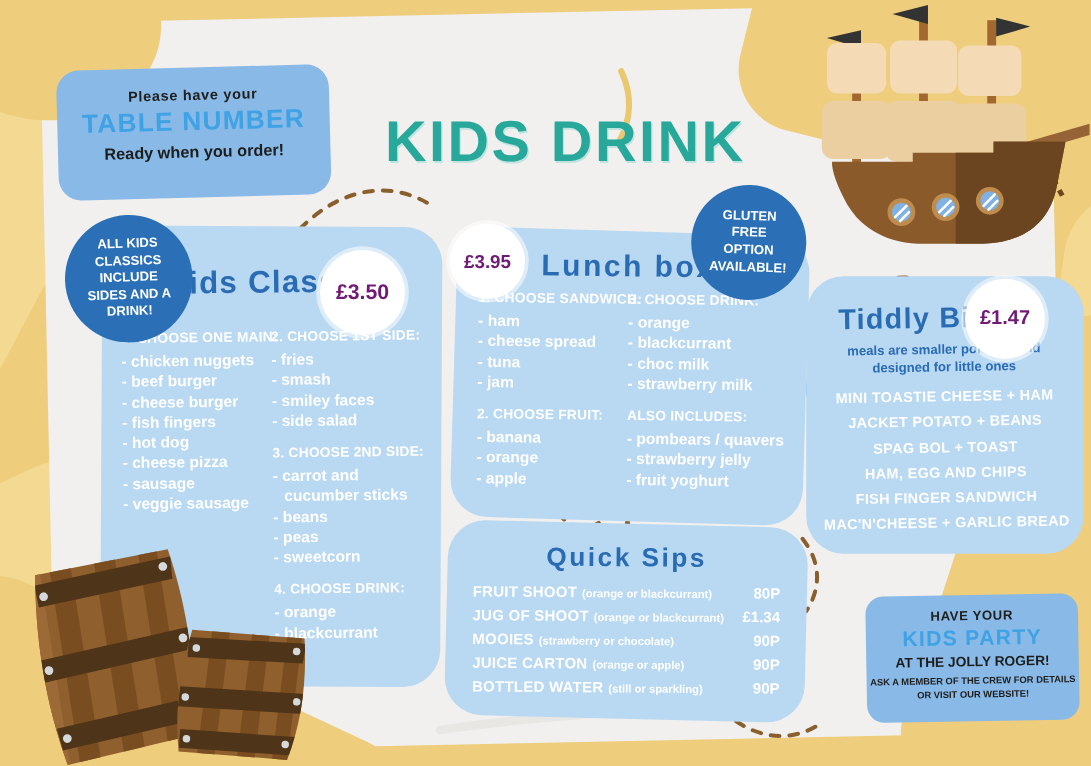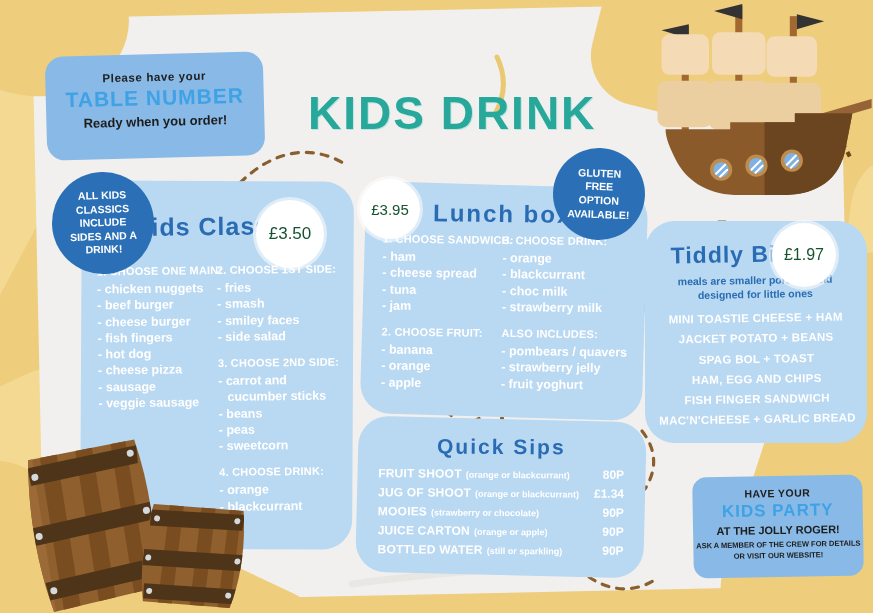--- a/index.html
+++ b/index.html
@@ -59,21 +59,21 @@
   #qs-panel{left:362px;top:424px;width:278px;height:146px;border-radius:22px;transform:rotate(0.4deg);padding:11px 16px 0;box-sizing:border-box;}
 
   .panel-title{font-weight:800;color:#2a6cb4;letter-spacing:1px;}
   #kc-title{position:absolute;left:48px;top:26px;font-size:25px;}
   #lunch-title{position:absolute;left:64px;top:10px;font-size:24px;letter-spacing:2px;}
   #tiddly-title{font-size:23px;margin-right:26px;}
   #qs-title{font-size:21px;text-align:center;letter-spacing:2px;margin-bottom:8px;}
 
   
   .price-badge{position:absolute;background:#fff;border-radius:50%;display:flex;align-items:center;justify-content:center;
-               color:#14532d;font-weight:400;z-index:12;box-shadow:0 0 0 3px rgba(255,255,255,.55);}
+               color:#701a75;font-weight:700;z-index:12;box-shadow:0 0 0 3px rgba(255,255,255,.55);}
   #kc-price{left:256px;top:200px;width:68px;height:68px;font-size:17px;align-items:center;}
   #lunch-price{left:360px;top:179px;width:60px;height:60px;font-size:15px;}
   #tiddly-price{left:772px;top:223px;width:64px;height:64px;font-size:16px;}
 
   
   .cols{position:absolute;display:flex;}
   #kc-cols{left:12px;top:78px;gap:8px;}
   #kc-cols .c1{width:112px;} #kc-cols .c2{width:130px;}
   #lunch-cols{left:14px;top:44px;gap:6px;}
   #lunch-cols .c1{width:114px;} #lunch-cols .c2{width:138px;}
@@ -254,21 +254,21 @@
 
     <div class="tiddly-item">MINI TOASTIE CHEESE + HAM</div>
         <div class="tiddly-item">JACKET POTATO + BEANS</div>
         <div class="tiddly-item">SPAG BOL + TOAST</div>
         <div class="tiddly-item">HAM, EGG AND CHIPS</div>
         <div class="tiddly-item">FISH FINGER SANDWICH</div>
         <div class="tiddly-item">MAC'N'CHEESE + GARLIC BREAD</div>
       </div>
   </div>
   <div class="price-badge" id="tiddly-price">
-    <span>£1.97</span>
+    <span>£1.47</span>
   </div>
 
   <div class="panel" id="qs-panel">
     <div class="panel-title" id="qs-title">Quick Sips</div>
     <div>
 
         <div class="sip-row">
           <span class="sip-name">FRUIT SHOOT</span>
           <span class="sip-note">(orange or blackcurrant)</span>
           <span class="sip-price">80P</span>

